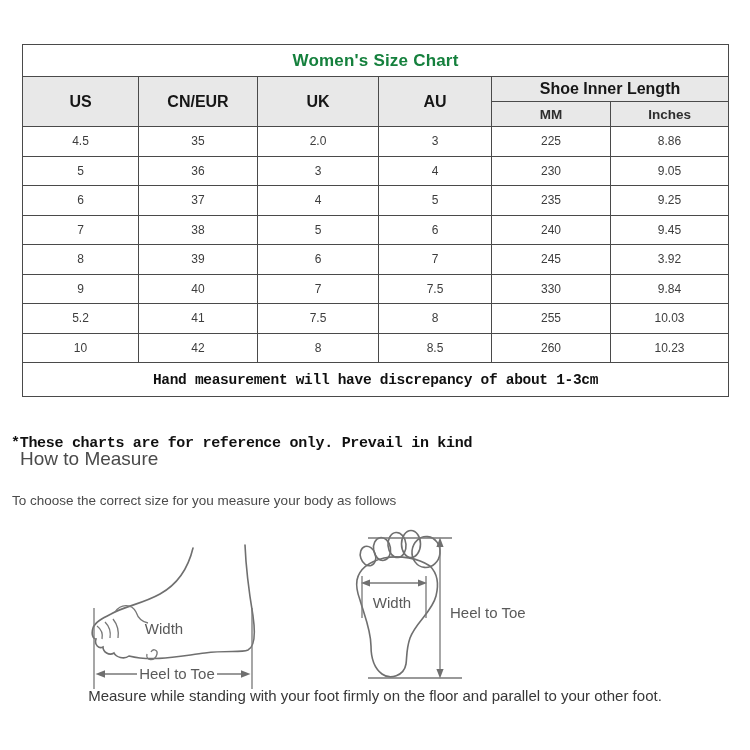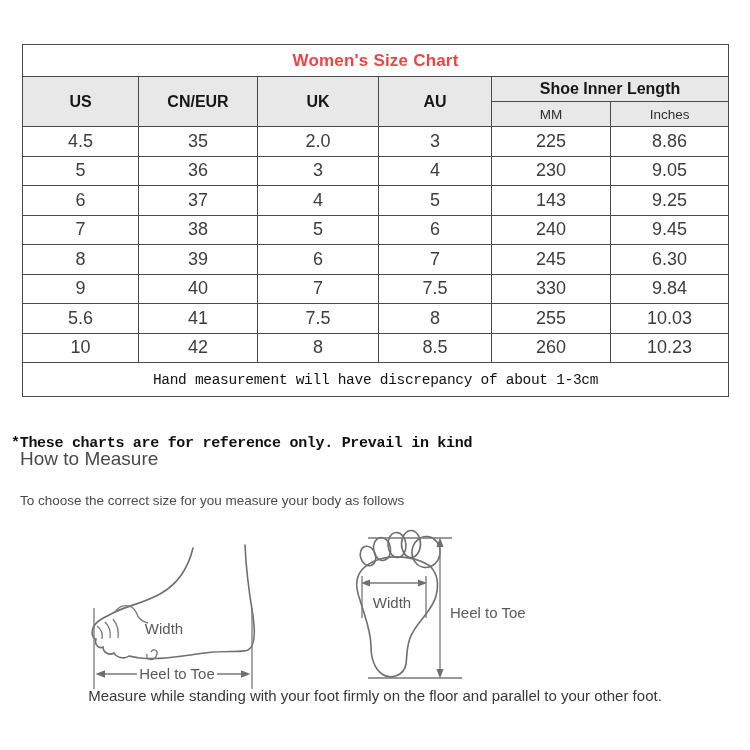--- a/index.html
+++ b/index.html
@@ -13,48 +13,48 @@
   
   table.size-table {
     position:absolute; left:22px; top:44px; width:706px;
     border-collapse:collapse; table-layout:fixed;
   }
   table.size-table th, table.size-table td {
     border:1.5px solid #4a4a4a; text-align:center; vertical-align:middle;
     padding:0; overflow:hidden;
   }
   th.tbl-title {
-    height:31px; background:#ffffff; font-size:17px; font-weight:bold; color:#ef4444;
+    height:31px; background:#ffffff; font-size:17px; font-weight:bold; color:#15803d;
     letter-spacing:0.2px;
   }
   tr.head-row th {
     background:#e8e8e8; font-size:16px; font-weight:bold; color:#161616; height:24px;
   }
   tr.sub-row th {
-    background:#e8e8e8; font-size:13.5px; font-weight:normal; color:#2e2e2e; height:24px;
-  }
-  tbody td { height:28.5px; font-size:18px; color:#3d3d3d; background:#ffffff; }
+    background:#e8e8e8; font-size:13.5px; font-weight:bold; color:#2e2e2e; height:24px;
+  }
+  tbody td { height:28.5px; font-size:12px; color:#3d3d3d; background:#ffffff; }
   td.footnote-cell {
     height:33px; background:#ffffff;
-    font-family:"Liberation Mono", monospace; font-weight:normal;
+    font-family:"Liberation Mono", monospace; font-weight:bold;
     font-size:14.5px; color:#101010; letter-spacing:-0.3px;
   }
 
   
   .ref-note {
     position:absolute; left:7px; top:431px; margin:4px;
     font-family:"Liberation Mono", monospace; font-weight:bold;
     font-size:15px; color:#101010; letter-spacing:-0.3px; white-space:nowrap;text-align:right;
   }
   .htm-heading {
     position:absolute; left:20px; top:448px; margin:0;
     font-size:19px; font-weight:400; color:#4a4a4a;
   }
   .htm-subtitle {
-    position:absolute; left:20px; top:493px; margin:0;
+    position:absolute; left:12px; top:493px; margin:0;
     font-size:13.5px; font-weight:400; color:#4a4a4a;
   }
 
   
   .diagram { position:absolute; }
   .diagram-side { left:85px; top:522px; width:240px; height:170px; }
   .diagram-top  { left:340px; top:520px; width:215px; height:170px; }
   .diagram svg { display:block; }
   .dline { stroke:#6f6f6f; stroke-width:1.6; fill:none; stroke-linecap:round; }
   .dthin { stroke:#787878; stroke-width:1.3; fill:none; }
@@ -111,49 +111,49 @@
           <td>3</td>
           <td>4</td>
           <td>230</td>
           <td>9.05</td>
         </tr>
         <tr>
           <td>6</td>
           <td>37</td>
           <td>4</td>
           <td>5</td>
-          <td>143</td>
+          <td>235</td>
           <td>9.25</td>
         </tr>
         <tr>
           <td>7</td>
           <td>38</td>
           <td>5</td>
           <td>6</td>
           <td>240</td>
           <td>9.45</td>
         </tr>
         <tr>
           <td>8</td>
           <td>39</td>
           <td>6</td>
           <td>7</td>
           <td>245</td>
-          <td>6.30</td>
+          <td>3.92</td>
         </tr>
         <tr>
           <td>9</td>
           <td>40</td>
           <td>7</td>
           <td>7.5</td>
           <td>330</td>
           <td>9.84</td>
         </tr>
         <tr>
-          <td>5.6</td>
+          <td>5.2</td>
           <td>41</td>
           <td>7.5</td>
           <td>8</td>
           <td>255</td>
           <td>10.03</td>
         </tr>
         <tr>
           <td>10</td>
           <td>42</td>
           <td>8</td>

